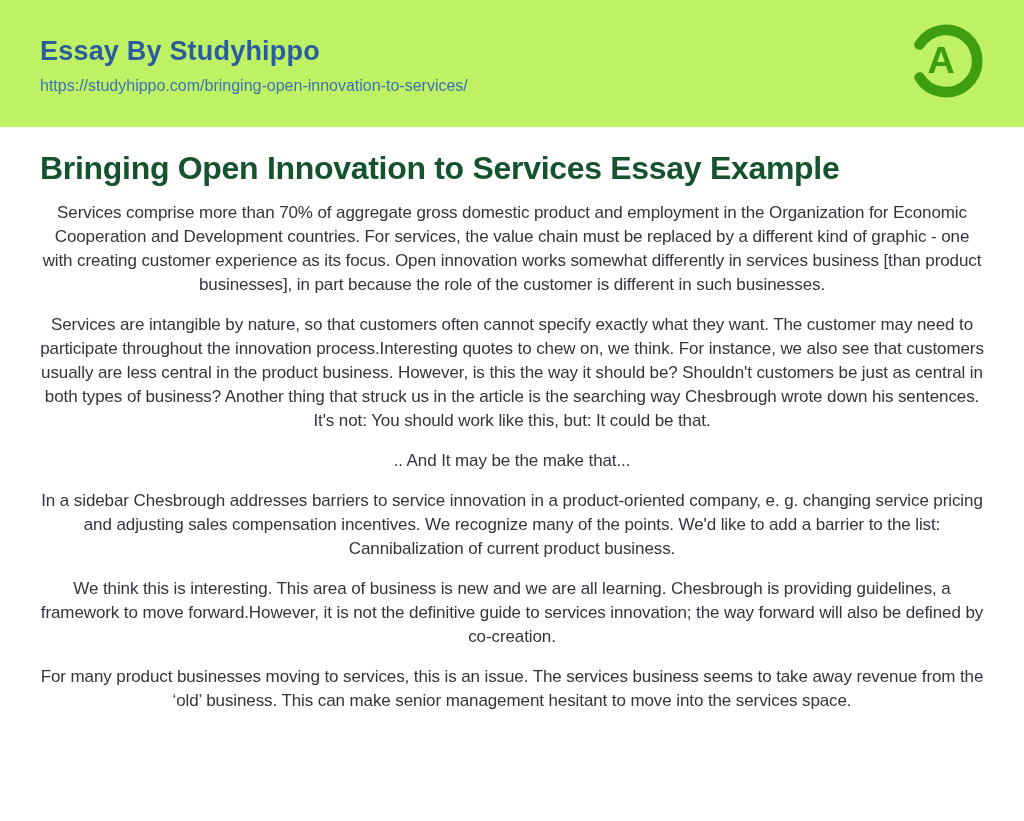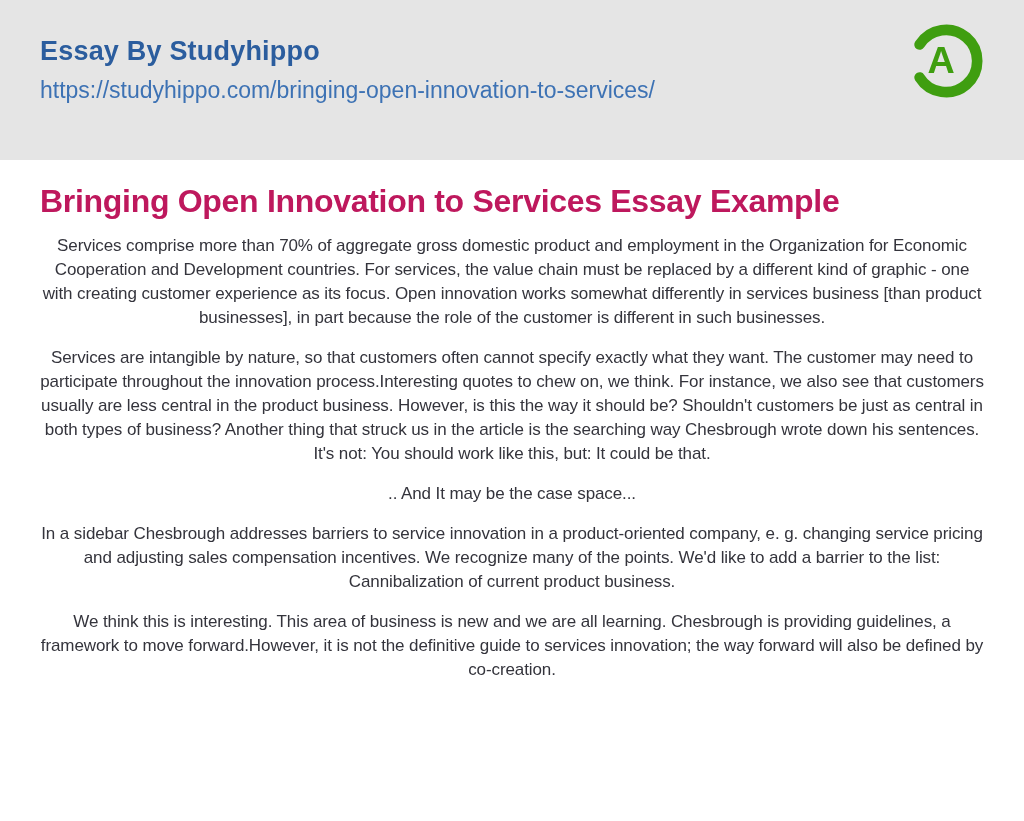--- a/index.html
+++ b/index.html
@@ -10,56 +10,56 @@
   }
   .page {
     width: 1024px;
     height: 821px;
     background: #ffffff;
     position: relative;
     overflow: hidden;
   }
   .header {
     position: relative;
-    height: 160px;
-    background: #e5e5e5;
+    height: 127px;
+    background: #bef264;
     padding: 36px 40px 0 40px;
   }
   .brand {
     color: #2b5d9e;
     font-size: 27px;
     font-weight: 700;
     letter-spacing: 0.2px;
     line-height: 1.15;
   }
   .site-url {
     display: inline-block;
     margin-top: 10px;
     color: #3d72b4;
-    font-size: 23px;
+    font-size: 16px;
     text-decoration: none;
     cursor: pointer;
   }
   .logo {
     position: absolute;
     top: 20px;
     right: 37px;
     width: 82px;
     height: 82px;
   }
   .content {
     padding: 24px 40px 0 40px;
   }
   h1.title {
     max-width: 880px;
     font-size: 32px;
     line-height: 34px;
     font-weight: 800;
     letter-spacing: -0.3px;
-    color: #be185d;
+    color: #14532d;
     margin-bottom: 16px;
   }
   .content p {
     max-width: 946px;
     font-size: 17px;
     line-height: 24px;
     letter-spacing: -0.1px;
     color: #34343c;
     margin-bottom: 16px;
     text-align: center;
@@ -78,18 +78,19 @@
       <path d="M 17.8 29.9 A 38 38 0 1 1 17.8 70.1" fill="none" stroke="#3f9e10" stroke-width="13" stroke-linecap="round"></path>
       <text x="44" y="65" text-anchor="middle" font-family="Liberation Sans, sans-serif" font-size="46" font-weight="bold" fill="#3f9e10">A</text>
     </svg>
   </div>
 
   <div class="content">
     <h1 class="title">Bringing Open Innovation to Services Essay Example</h1>
 
     <p>Services comprise more than 70% of aggregate gross domestic product and employment in the Organization for Economic Cooperation and Development countries. For services, the value chain must be replaced by a different kind of graphic - one with creating customer experience as its focus. Open innovation works somewhat differently in services business [than product businesses], in part because the role of the customer is different in such businesses.</p>
     <p>Services are intangible by nature, so that customers often cannot specify exactly what they want. The customer may need to participate throughout the innovation process.Interesting quotes to chew on, we think. For instance, we also see that customers usually are less central in the product business. However, is this the way it should be? Shouldn't customers be just as central in both types of business? Another thing that struck us in the article is the searching way Chesbrough wrote down his sentences. It's not: You should work like this, but: It could be that.</p>
-    <p>.. And It may be the case space...</p>
+    <p>.. And It may be the make that...</p>
     <p>In a sidebar Chesbrough addresses barriers to service innovation in a product-oriented company, e. g. changing service pricing and adjusting sales compensation incentives. We recognize many of the points. We'd like to add a barrier to the list: Cannibalization of current product business.</p>
     <p>We think this is interesting. This area of business is new and we are all learning. Chesbrough is providing guidelines, a framework to move forward.However, it is not the definitive guide to services innovation; the way forward will also be defined by co-creation.</p>
+    <p>For many product businesses moving to services, this is an issue. The services business seems to take away revenue from the ‘old’ business. This can make senior management hesitant to move into the services space.</p>
   </div>
 
 </div>
 
 </body></html>

